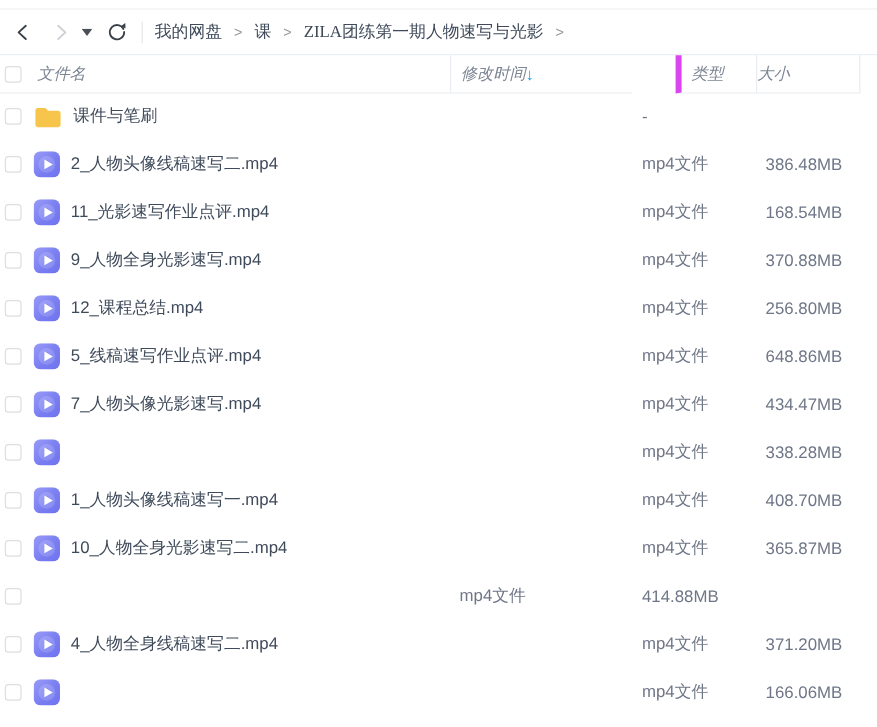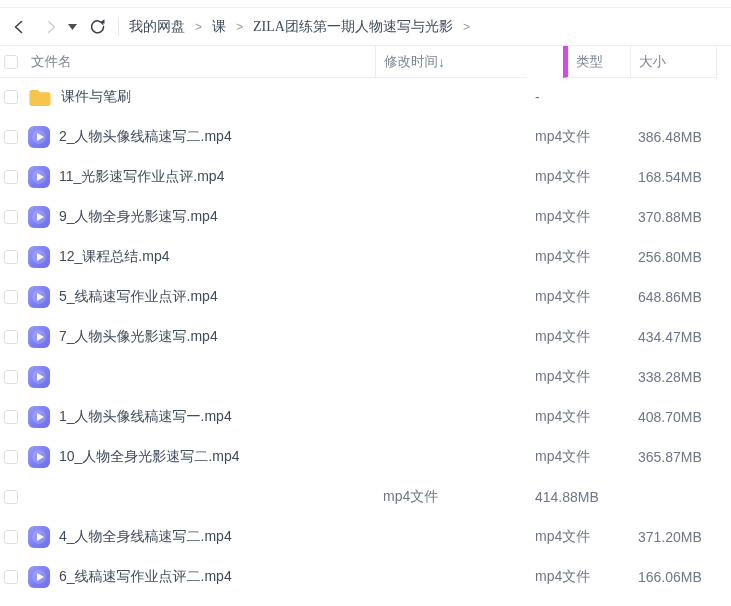--- a/index.html
+++ b/index.html
@@ -17,26 +17,26 @@
 
   .breadcrumb { display:flex; align-items:center; font-size:14px; color:#3f4a5a; }
   .crumb { cursor:pointer; white-space:nowrap;font-family:Liberation Serif, serif; }
   .crumb-sep { color:#959ca6; font-size:12px; margin:0 10px; }
 
   
   .grid-row { display:grid; grid-template-columns:28px 347px 152px 103px 87px 14px;
     align-items:center; }
 
   .thead { border-top:1px solid #eceff2; height:32px; font-size:13.5px; color:#7d8694; }
-  .thead .cell { height:32px; display:flex; align-items:center; border-bottom:1px solid #eceff2; }
+  .thead .cell { height:32px; display:flex; align-items:center; border-bottom:1px solid #eceff2;font-style:italic; }
   .thead .c-check { padding-left:4px; }
   .thead .c-name { padding-left:3px; }
   .thead .c-mod { border-left:1px solid #e9ecf0; padding:0 10px 0 8px; justify-content:flex-start; }
   .thead .c-type { border-left:5px solid #d946ef; padding-left:8px;margin-left:36px; }
-  .thead .c-size { border-left:1px solid #e9ecf0; border-right:1px solid #e9ecf0; padding-left:8px; }
+  .thead .c-size { border-left:1px solid #e9ecf0; border-right:1px solid #e9ecf0; }
   .thead .c-gutter { border-bottom:none; height:32px; }
   .sort-arrow { color:#0d9dff; font-size:14px; font-weight:bold; line-height:1; cursor:pointer; }
 
   .checkbox { width:14px; height:14px; border:1px solid #dcdee2; border-radius:3px;
     background:#fff; display:inline-block; cursor:pointer; }
 
   .tbody .row { height:40px; font-size:14px; cursor:default; }
   .tbody .c-check { padding-left:4px; display:flex; align-items:center; }
   .tbody .c-name { display:flex; align-items:center; overflow:hidden; }
   .file-icon { flex:none; margin-right:9px; display:flex; align-items:center; justify-content:center; }
@@ -269,20 +269,19 @@
     <div class="c-size-cell">371.20MB</div>
     <div></div>
   </div>
 
   <div class="grid-row row">
     <div class="c-check">
         <span class="checkbox"></span>
       </div>
     <div class="c-name">
       <span class="file-icon icon-video"></span>
-      <span class="file-name">6_线稿速写作业点评二.mp4</span>
     </div>
     <div class="c-mod-cell"></div>
     <div class="c-type-cell">mp4文件</div>
     <div class="c-size-cell">166.06MB</div>
     <div></div>
   </div>
 </div>
 
 </body></html>

